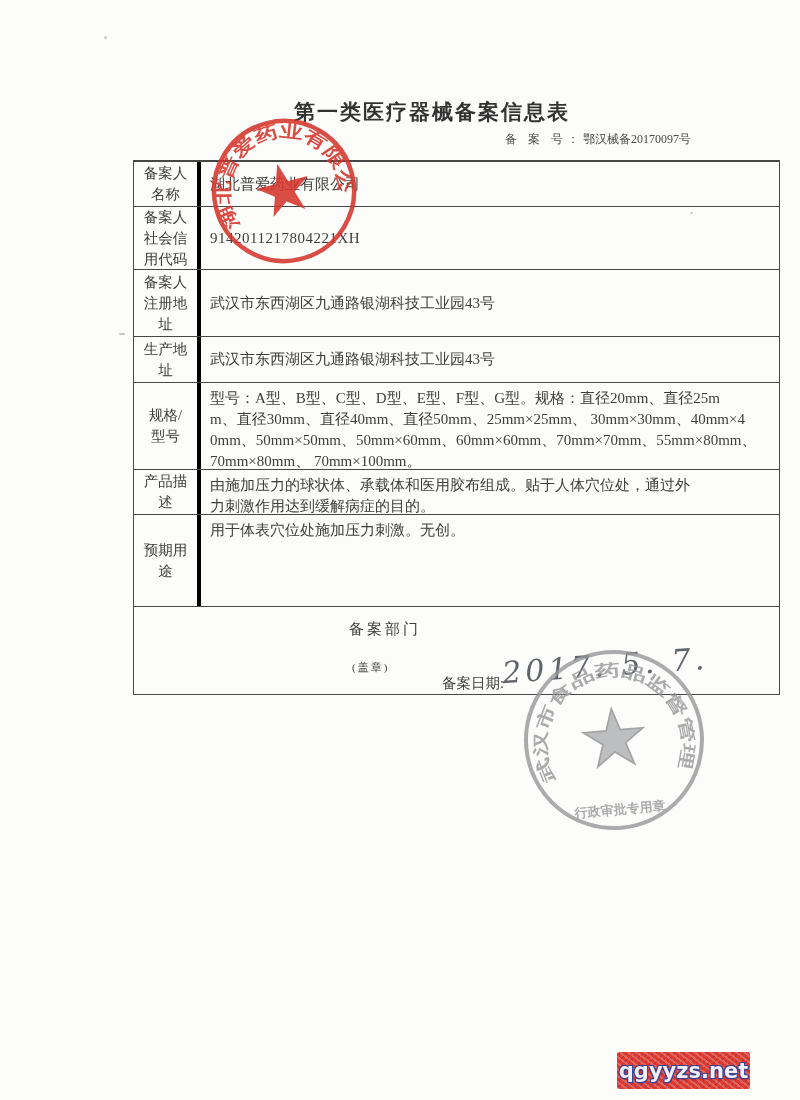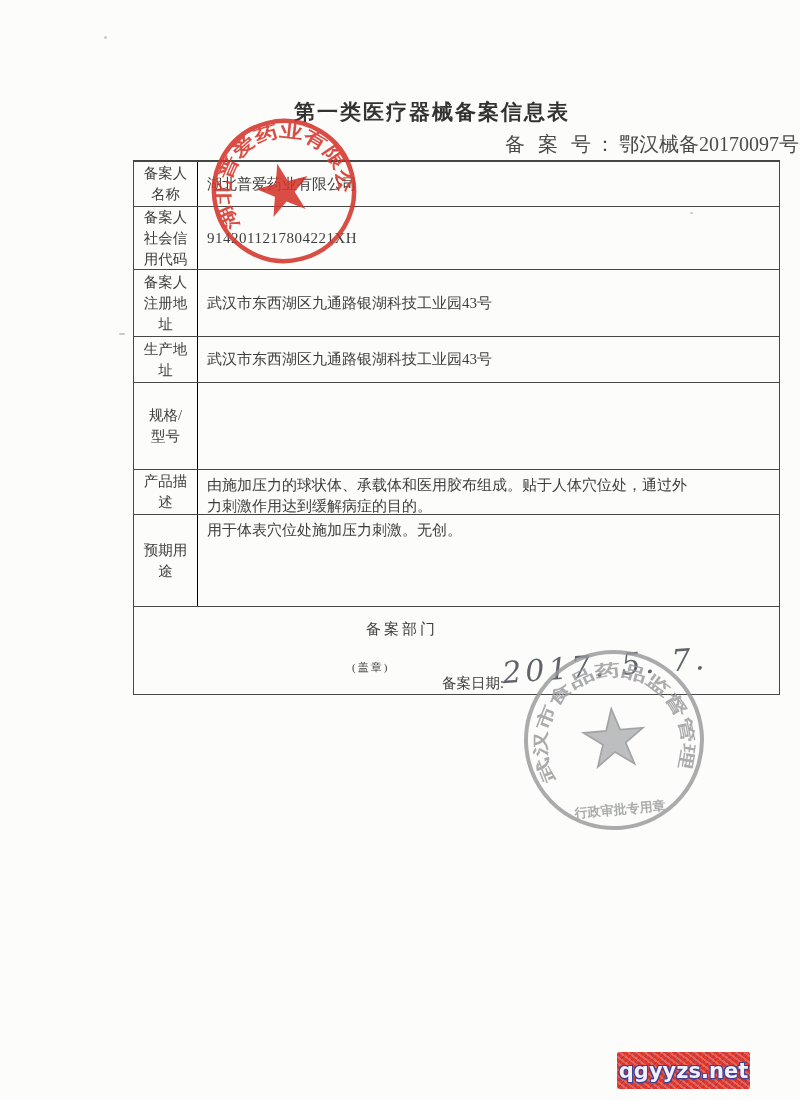--- a/index.html
+++ b/index.html
@@ -9,50 +9,50 @@
     font-family:"Liberation Serif","DejaVu Serif",serif;
     color:#3a3a3a;
   }
   .page-title{
     position:absolute;top:98px;left:0;right:0;text-align:center;
     transform:translateX(32px);
     font-size:21px;font-weight:700;letter-spacing:2px;color:#333;
   }
   .filing-no-line{
     position:absolute;top:131px;left:505px;
-    font-size:20px;color:#4a4a4a;white-space:nowrap;
+    font-size:12px;color:#4a4a4a;white-space:nowrap;
   }
   .filing-no-line .lbl{letter-spacing:4px;}
   
   .tbl{
     position:absolute;left:133px;top:160px;width:645px;
     border:1px solid #474747;border-top-width:2px;
     background:transparent;
   }
   .row{display:flex;border-bottom:1px solid #474747;}
   .row:last-child{border-bottom:none;}
   .lab{
-    width:63px;flex:0 0 63px;border-right:1px solid #000000;
+    width:63px;flex:0 0 63px;border-right:4px solid #000000;
     display:flex;align-items:center;justify-content:center;text-align:center;
     font-size:14.5px;line-height:21px;color:#3d3d3d;
     white-space:pre-line;padding:2px 0;
   }
   .val{
     flex:1;display:flex;align-items:center;
     font-size:15px;line-height:21px;color:#3d3d3d;
     padding:2px 6px 2px 9px;white-space:pre-line;
   }
   .val.top{align-items:flex-start;padding-top:5px;}
   .r1{height:44px}.r2{height:62px}.r3{height:66px}.r4{height:45px}
   .r5{height:44px}.r6{height:86px}.r7{height:44px}.r8{height:91px}
   .r9{height:42px}.r10{height:87px}
   .code-val{letter-spacing:.5px;}
   
   .val10{display:block;position:relative;padding:0;}
-  .dept{position:absolute;left:215px;top:12px;font-size:15px;letter-spacing:3px;color:#3d3d3d;margin-left:17px;}
+  .dept{position:absolute;left:215px;top:12px;font-size:15px;letter-spacing:3px;color:#3d3d3d;}
   .seal{position:absolute;left:218px;top:50px;font-size:11px;letter-spacing:2px;color:#3d3d3d;}
   .date-label{position:absolute;left:308px;top:66px;font-size:14.5px;color:#404040;}
   .hand-date{
     position:absolute;left:368px;top:48px;
     font-size:30px;font-style:italic;color:#5f646b;
     letter-spacing:4px;transform:rotate(-4deg);
     font-family:"DejaVu Serif","Liberation Serif",serif;
   }
   
   .stamp{position:absolute;pointer-events:none;}
@@ -101,20 +101,24 @@
     <div class="val">武汉市东西湖区九通路银湖科技工业园43号</div>
   </div>
   <div class="row r4">
     <div class="lab">生产地
 址</div>
     <div class="val">武汉市东西湖区九通路银湖科技工业园43号</div>
   </div>
   <div class="row r6">
     <div class="lab">规格/
 型号</div>
+    <div class="val top">型号：A型、B型、C型、D型、E型、F型、G型。规格：直径20mm、直径25m
+m、直径30mm、直径40mm、直径50mm、25mm×25mm、 30mm×30mm、40mm×4
+0mm、50mm×50mm、50mm×60mm、60mm×60mm、70mm×70mm、55mm×80mm、
+70mm×80mm、 70mm×100mm。</div>
   </div>
   <div class="row r7">
     <div class="lab">产品描
 述</div>
     <div class="val top">由施加压力的球状体、承载体和医用胶布组成。贴于人体穴位处，通过外
 力刺激作用达到缓解病症的目的。</div>
   </div>
   <div class="row r8">
     <div class="lab">预期用
 途</div>

